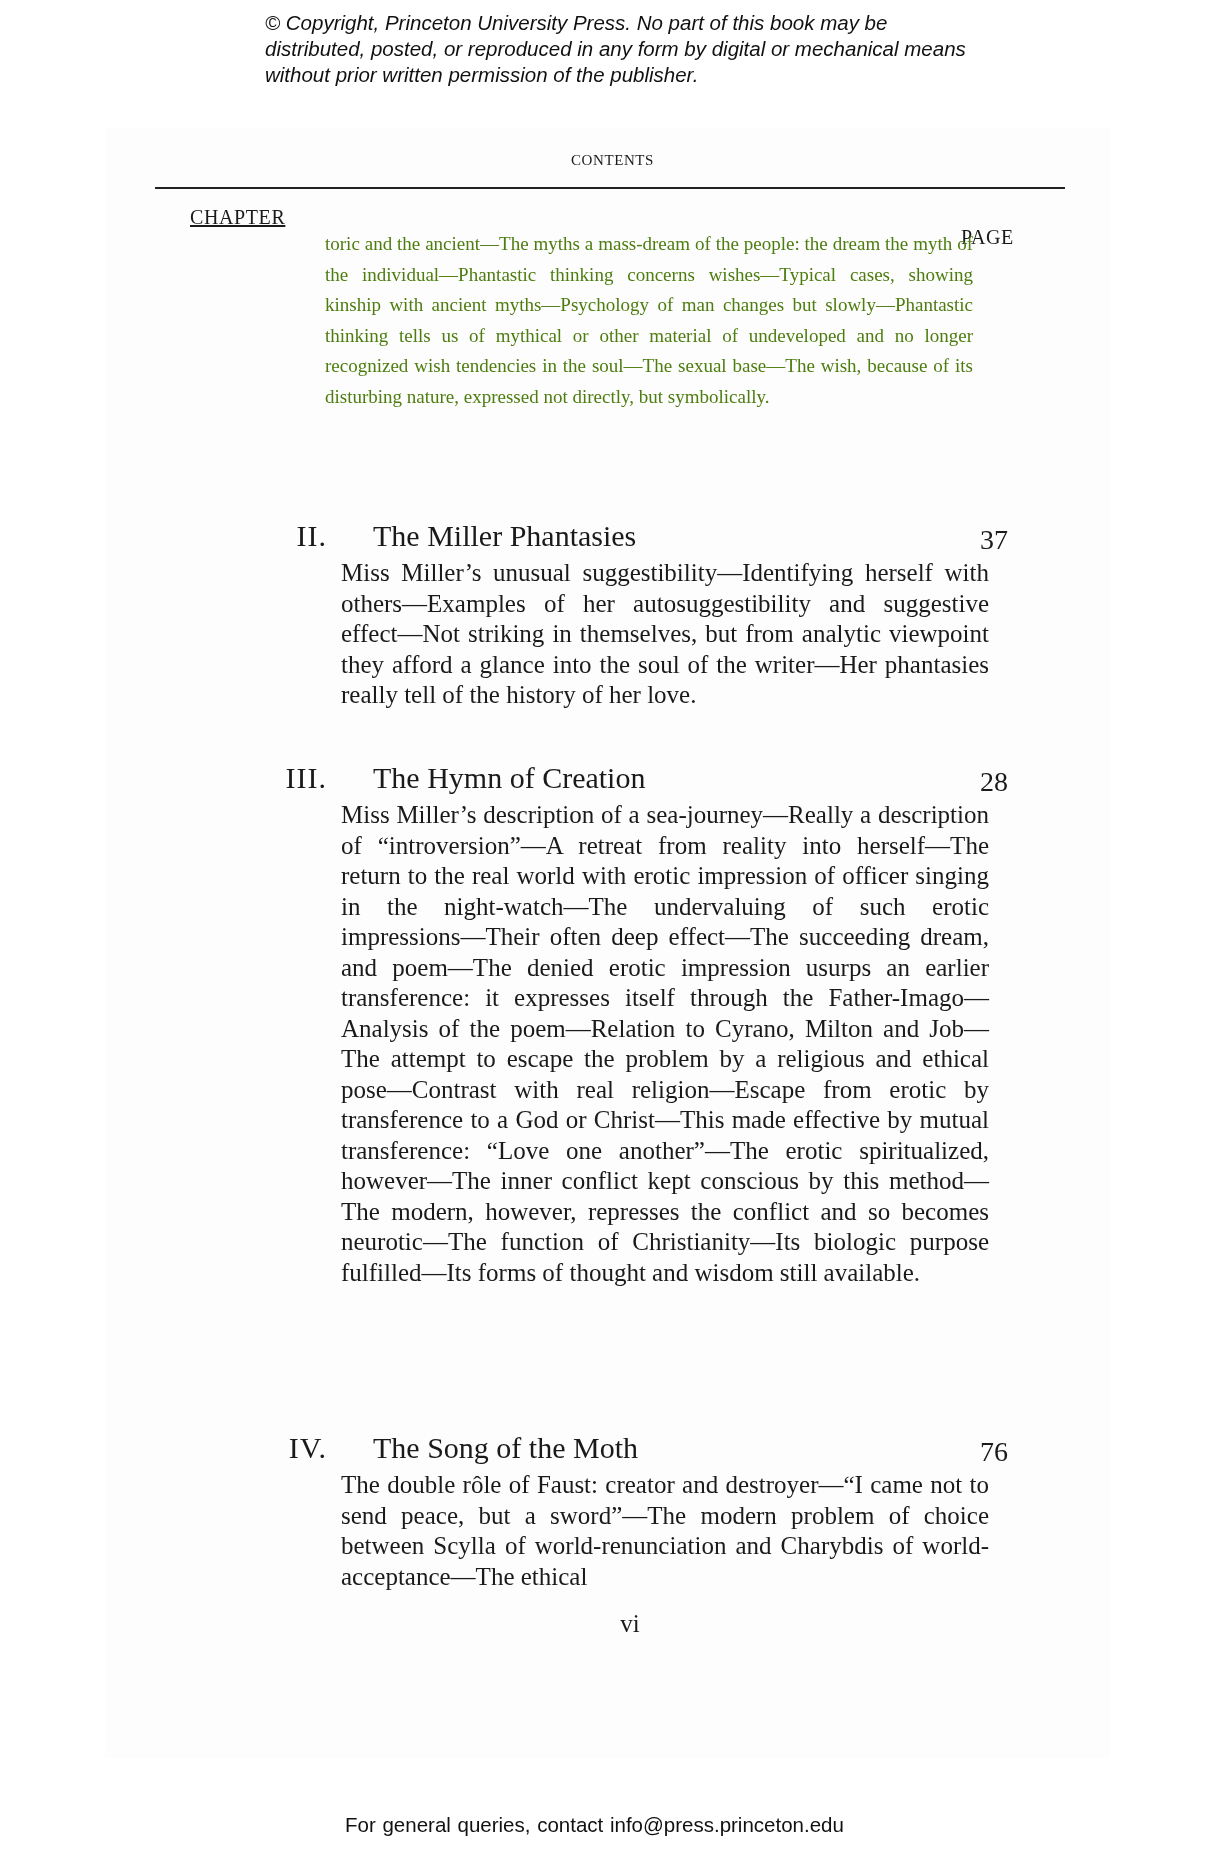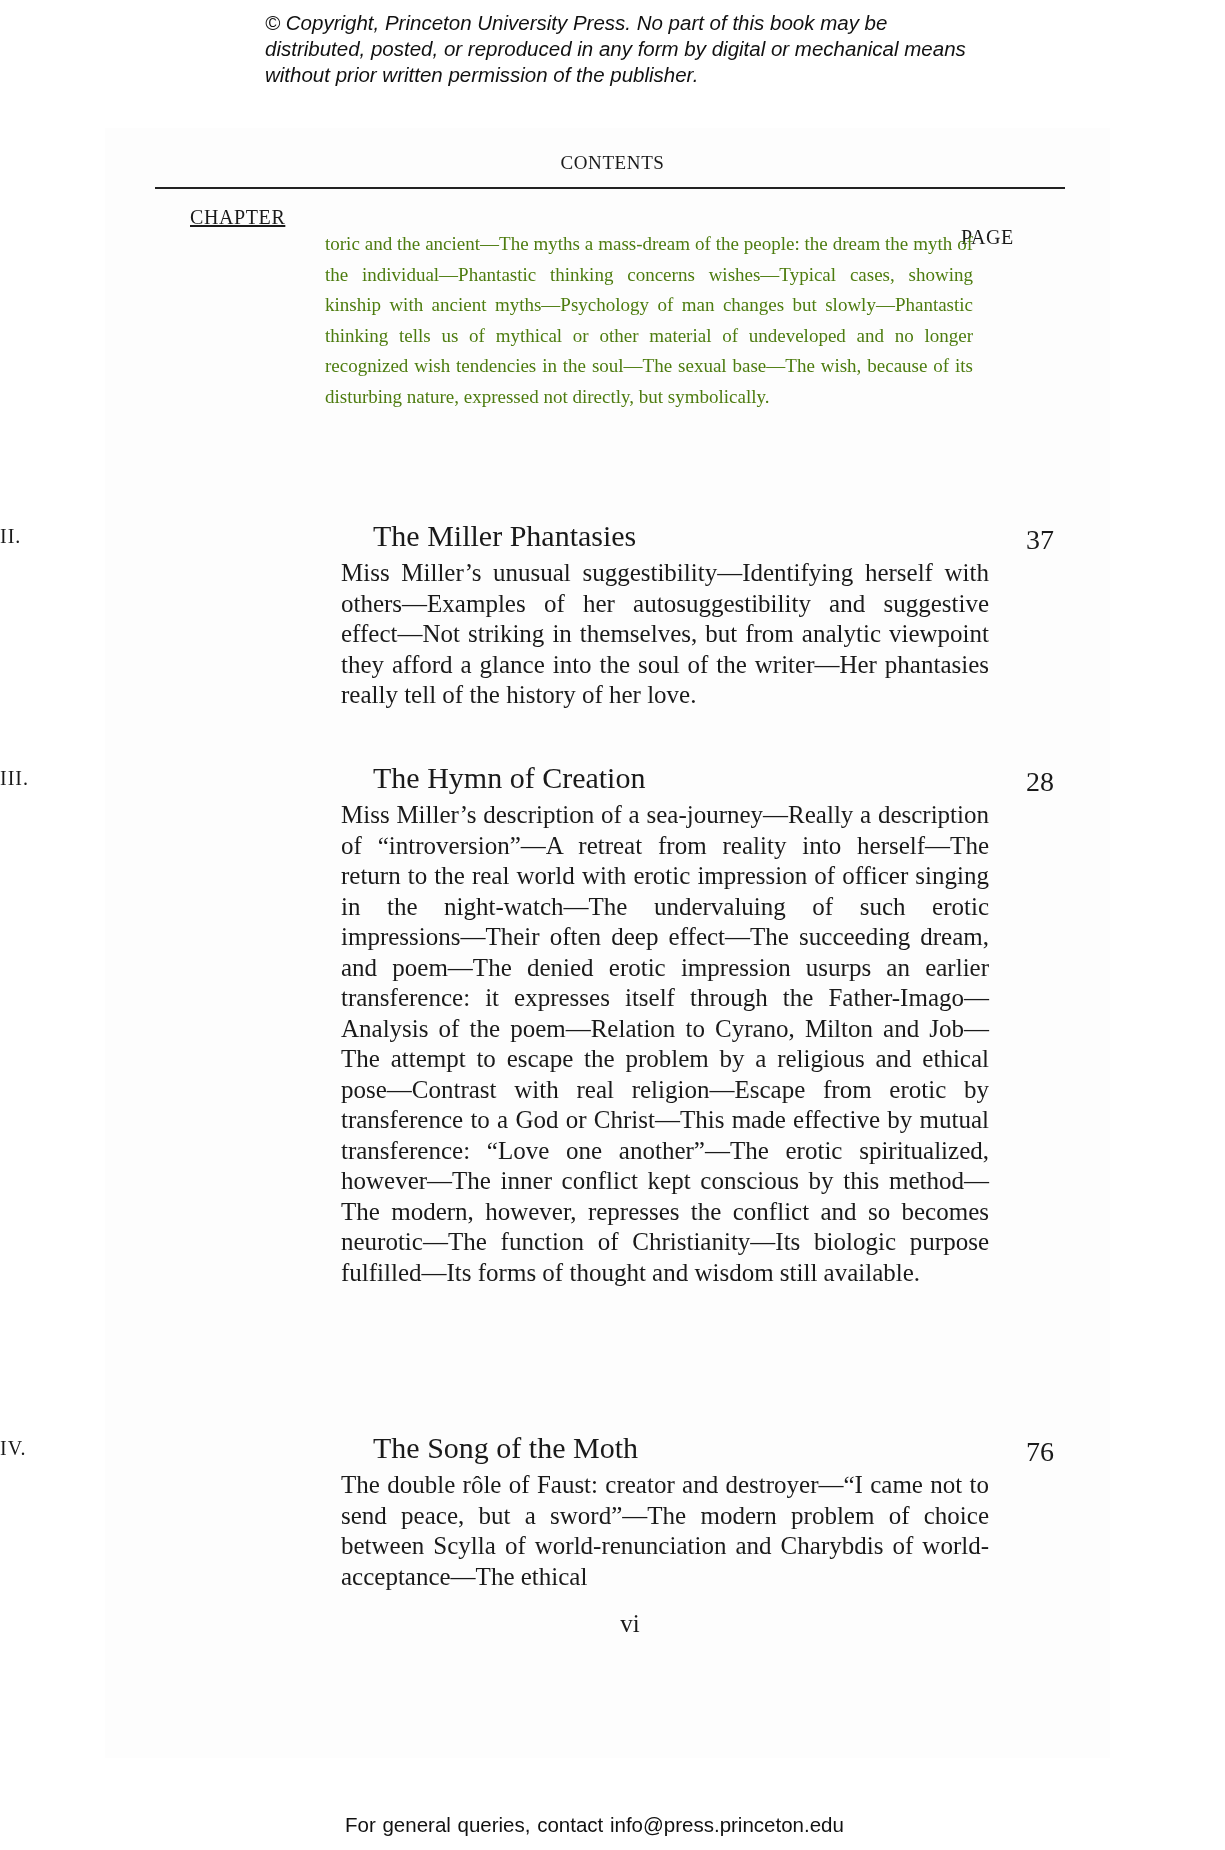--- a/index.html
+++ b/index.html
@@ -45,21 +45,21 @@
     }
     .serif {
       font-family: "Liberation Serif", "DejaVu Serif", serif;
     }
     .running-head {
       position: absolute;
       left: 0;
       width: 100%;
       top: 152px;
       text-align: center;
-      font-size: 19px;
+      font-size: 15px;
       letter-spacing: 0.6px;
       color: #1a1a1a;
     }
     .rule {
       position: absolute;
       left: 155px;
       top: 187px;
       width: 910px;
       height: 0;
       border-top: 2.5px solid #222;
@@ -84,38 +84,39 @@
       color: #4d7c0f;
     }
     .entry {
       position: absolute;
       left: 0;
       width: 1225px;
     }
     .entry .num {
       position: absolute;
       width: 290px;
-      text-align: left;
+      text-align: right;
       left: 0;
-      font-size: 20px;
+      font-size: 30px;
       line-height: 36px;
       letter-spacing: 1px;
+      padding-left: 37px;
     }
     .entry .title {
       position: absolute;
       left: 325px;
       font-size: 30px;
       line-height: 36px;
       margin-left: 48px;
     }
     .entry .page {
       position: absolute;
-      left: 1020px;
+      left: 968px;
       width: 40px;
-      text-align: center;
+      text-align: right;
       font-size: 28px;
       line-height: 36px;
       top: 4px;
     }
     .entry .desc {
       position: absolute;
       left: 341px;
       top: 40px;
       width: 648px;
       font-size: 25px;

